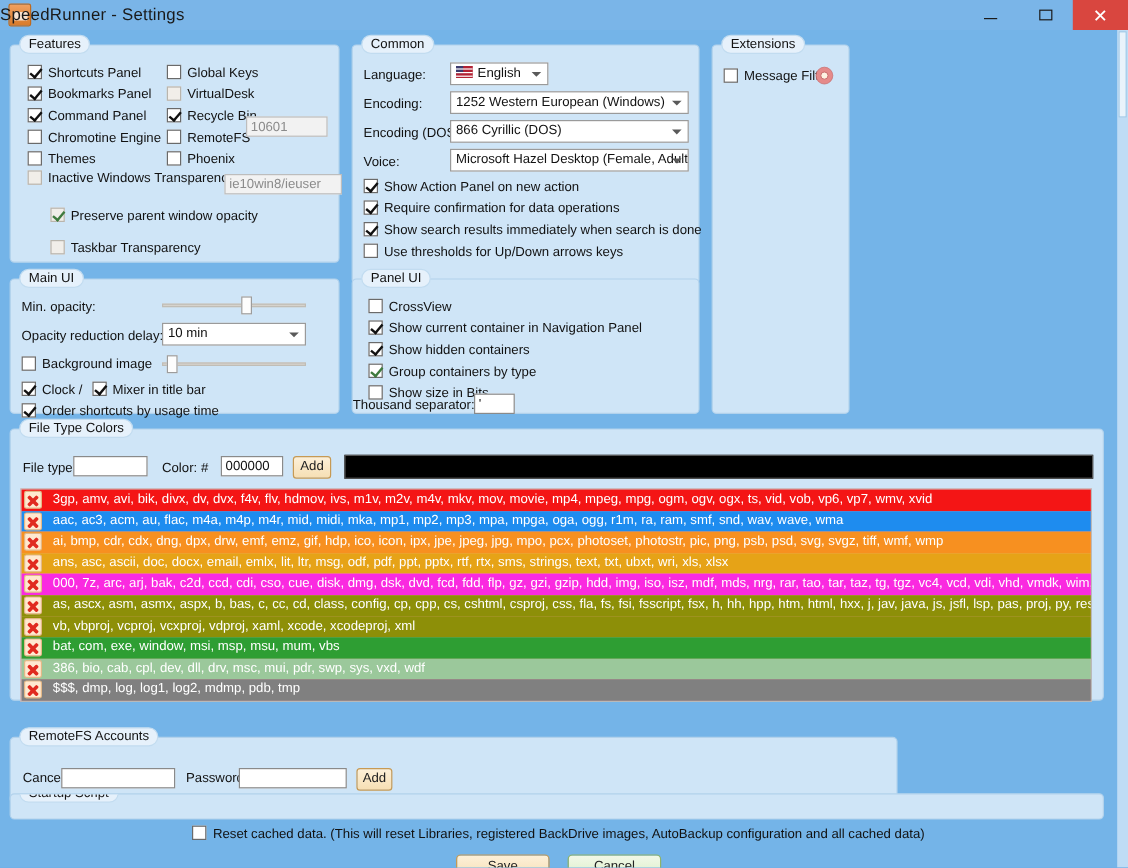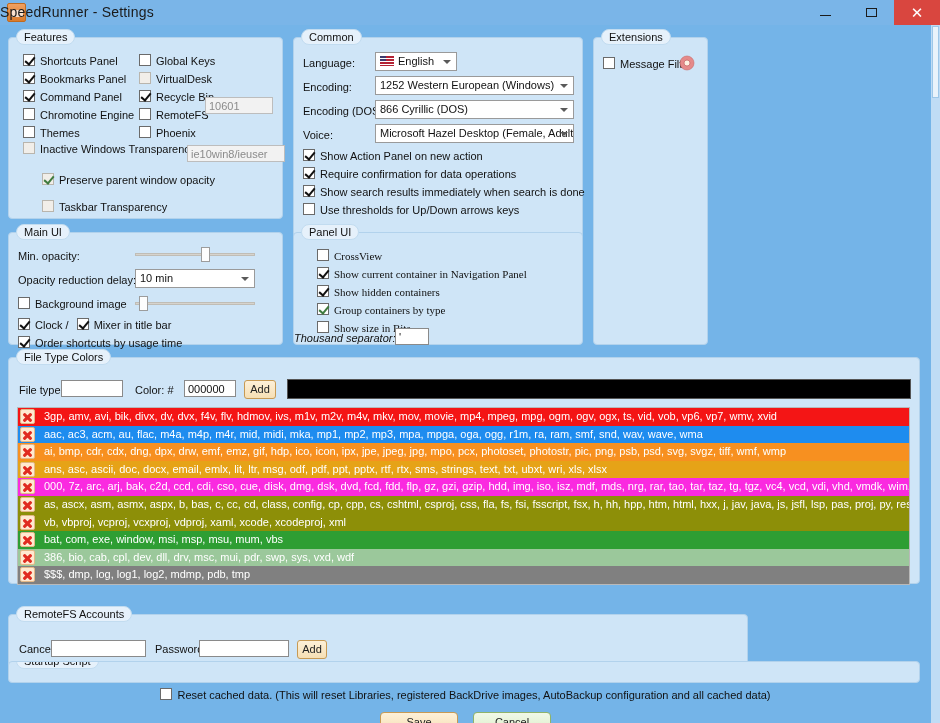--- a/index.html
+++ b/index.html
@@ -306,21 +306,21 @@
       <div style="position:absolute;left:9px;top:103px;">
         <div class="cb on">
           <span class="box"></span>
           <span>Order shortcuts by usage time</span>
         </div>
       </div>
     </div>
 
     <div class="group" style="left:293px; top:207px; width:290px; height:113px;">
       <div class="glabel">Panel UI</div>
-      <div style="position:absolute;left:23px;top:16px;font-family:Liberation Serif, serif;">
+      <div style="position:absolute;left:13px;top:16px;">
         <div class="cb" style="margin-bottom:4px;">
           <span class="box"></span>
           <span>CrossView</span>
         </div><br>
         <div class="cb on" style="margin-bottom:4px;">
           <span class="box"></span>
           <span>Show current container in Navigation Panel</span>
         </div><br>
         <div class="cb on" style="margin-bottom:4px;">
           <span class="box"></span>
@@ -328,21 +328,21 @@
         </div><br>
         <div class="cb on gray" style="margin-bottom:4px;">
           <span class="box"></span>
           <span>Group containers by type</span>
         </div><br>
         <div class="cb">
           <span class="box"></span>
           <span>Show size in Bits</span>
         </div>
       </div>
-      <div class="lbl" style="position:absolute;left:0px;top:99px;font-style:italic;">Thousand separator:</div>
+      <div class="lbl" style="position:absolute;left:0px;top:99px;">Thousand separator:</div>
       <input class="tin" style="position: absolute; left: 101px; top: 95px; width: 34px;" value="'">
     </div>
 
     <div class="group" style="left:8px; top:332px; width:912px; height:227px;">
       <div class="glabel">File Type Colors</div>
 
       <div class="lbl" style="position:absolute;left:10px;top:26px;">File type:</div>
       <input class="tin" style="position: absolute; left: 52px; top: 22px; width: 62px;" value="">
       <div class="lbl" style="position:absolute;left:126px;top:26px;">Color: #</div>
       <input class="tin" style="position: absolute; left: 175px; top: 22px; width: 52px;" value="000000">

